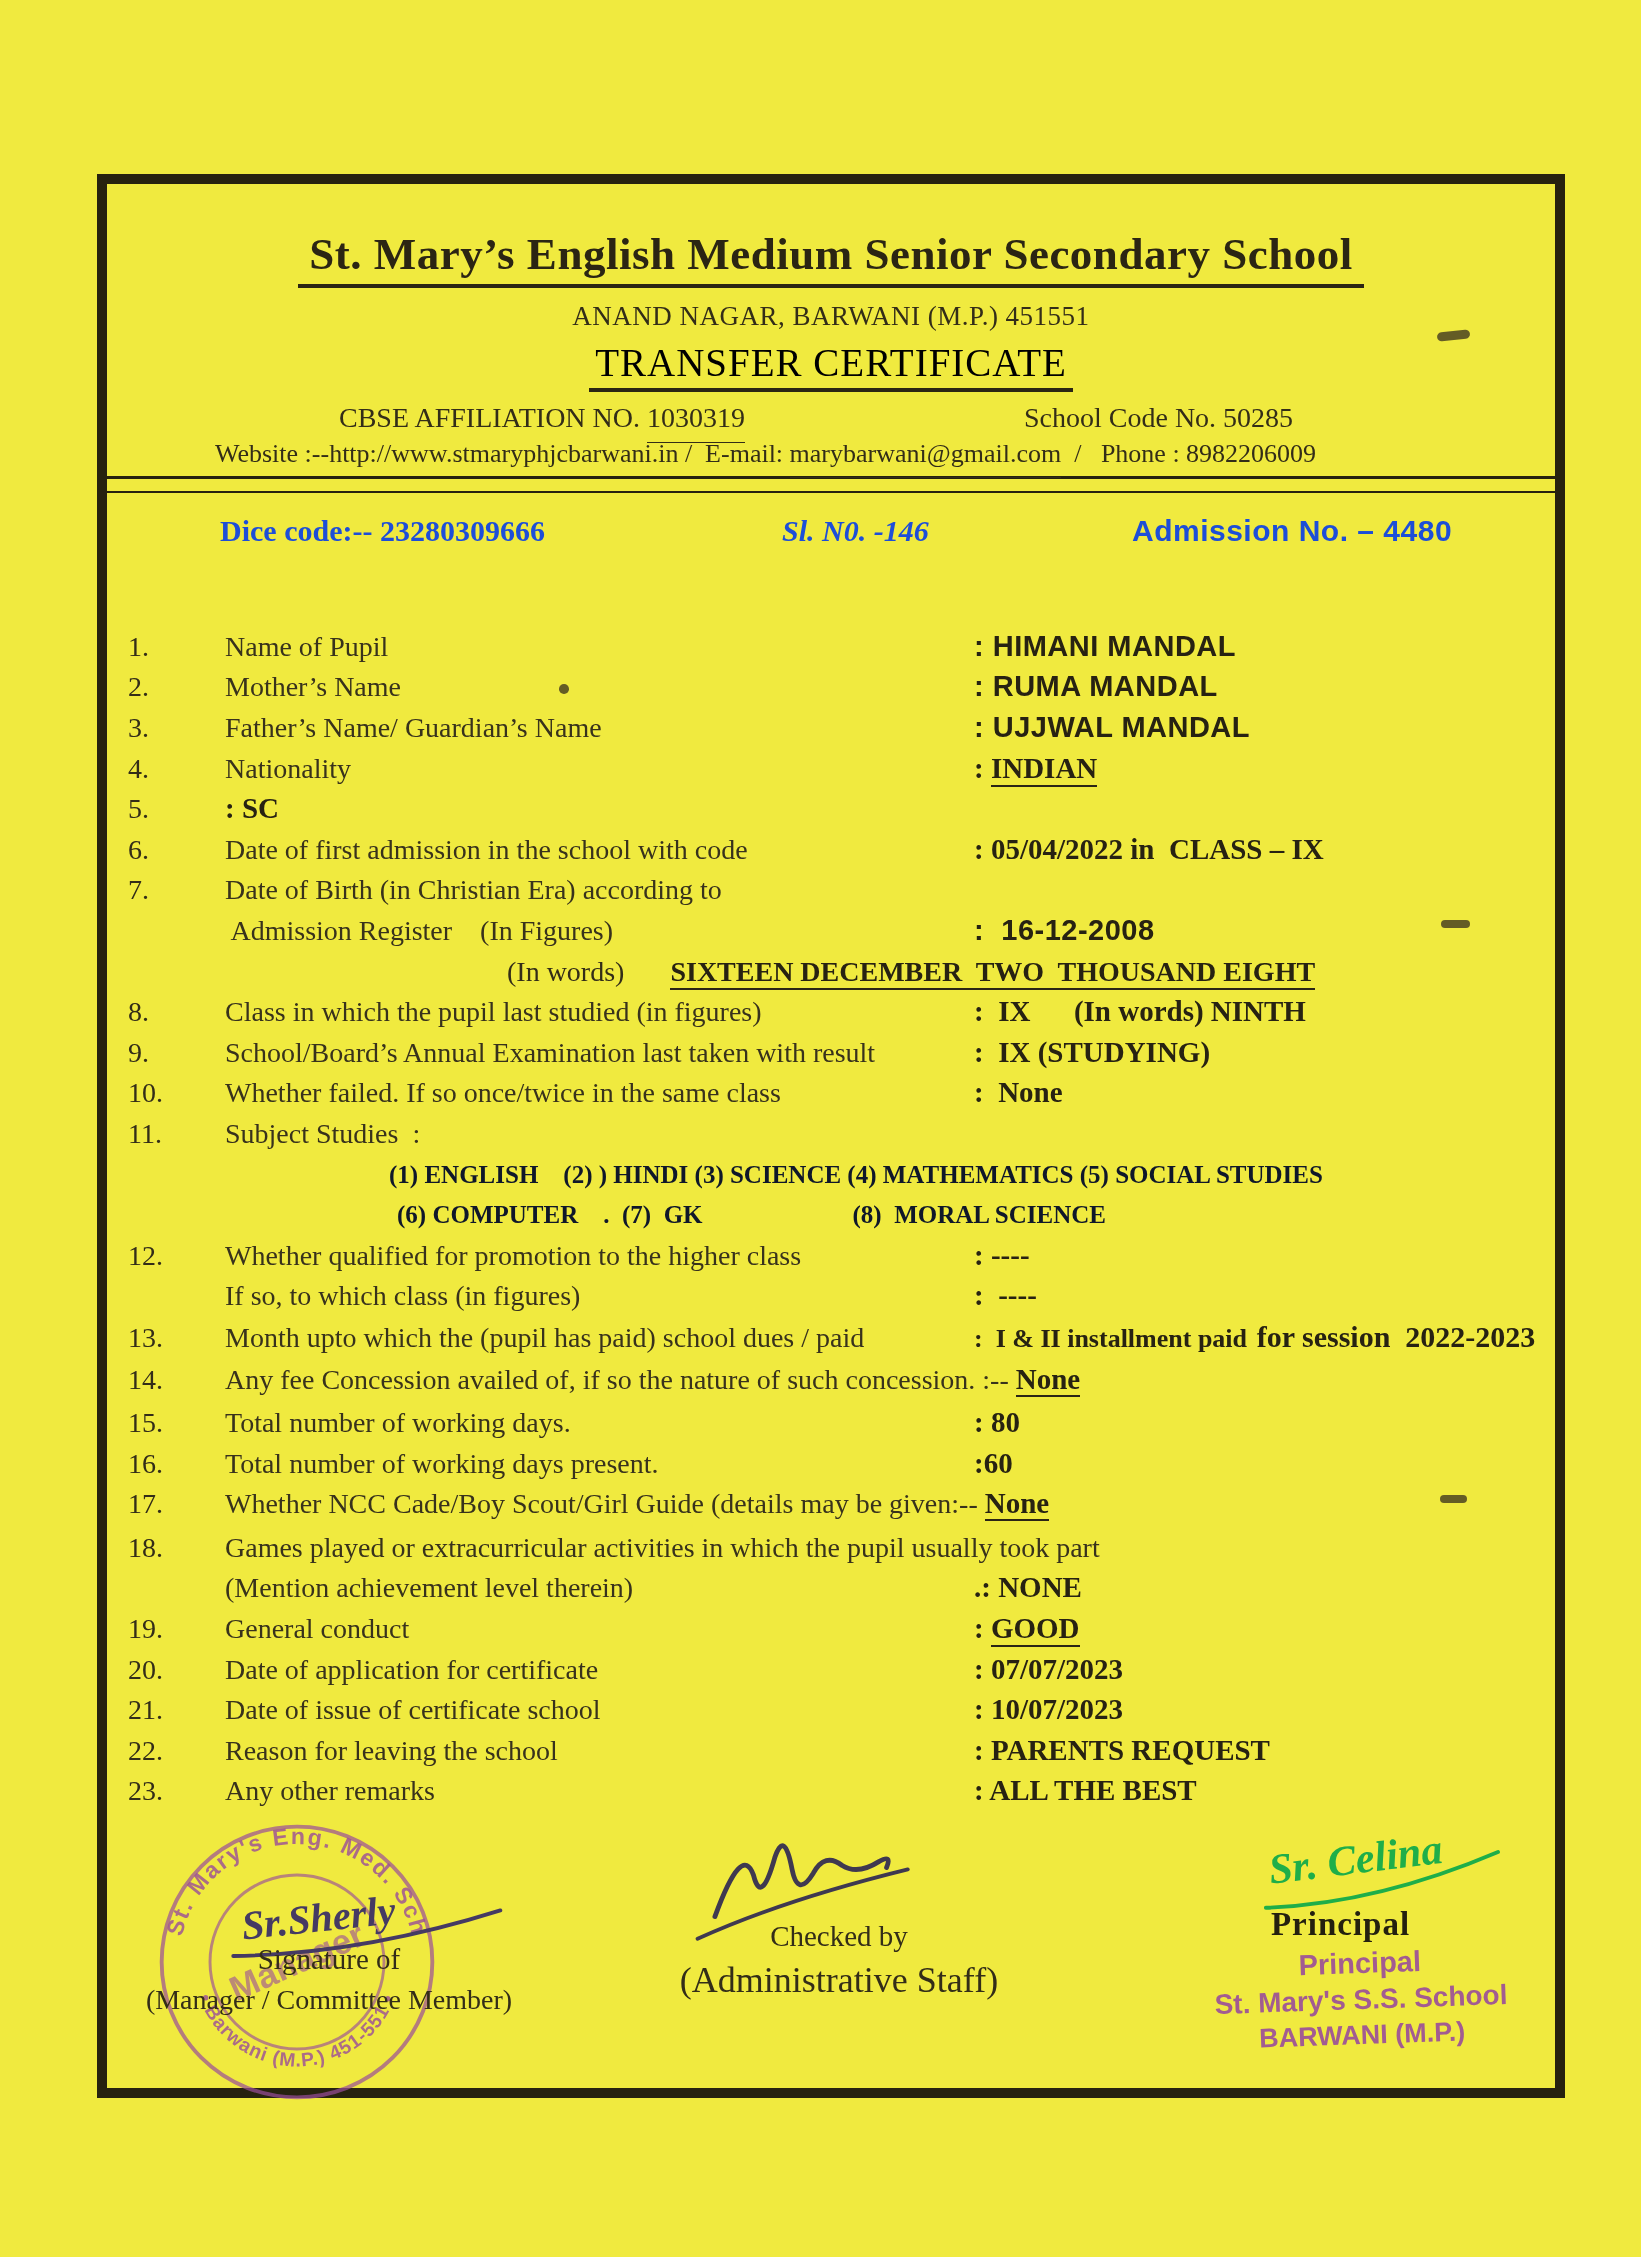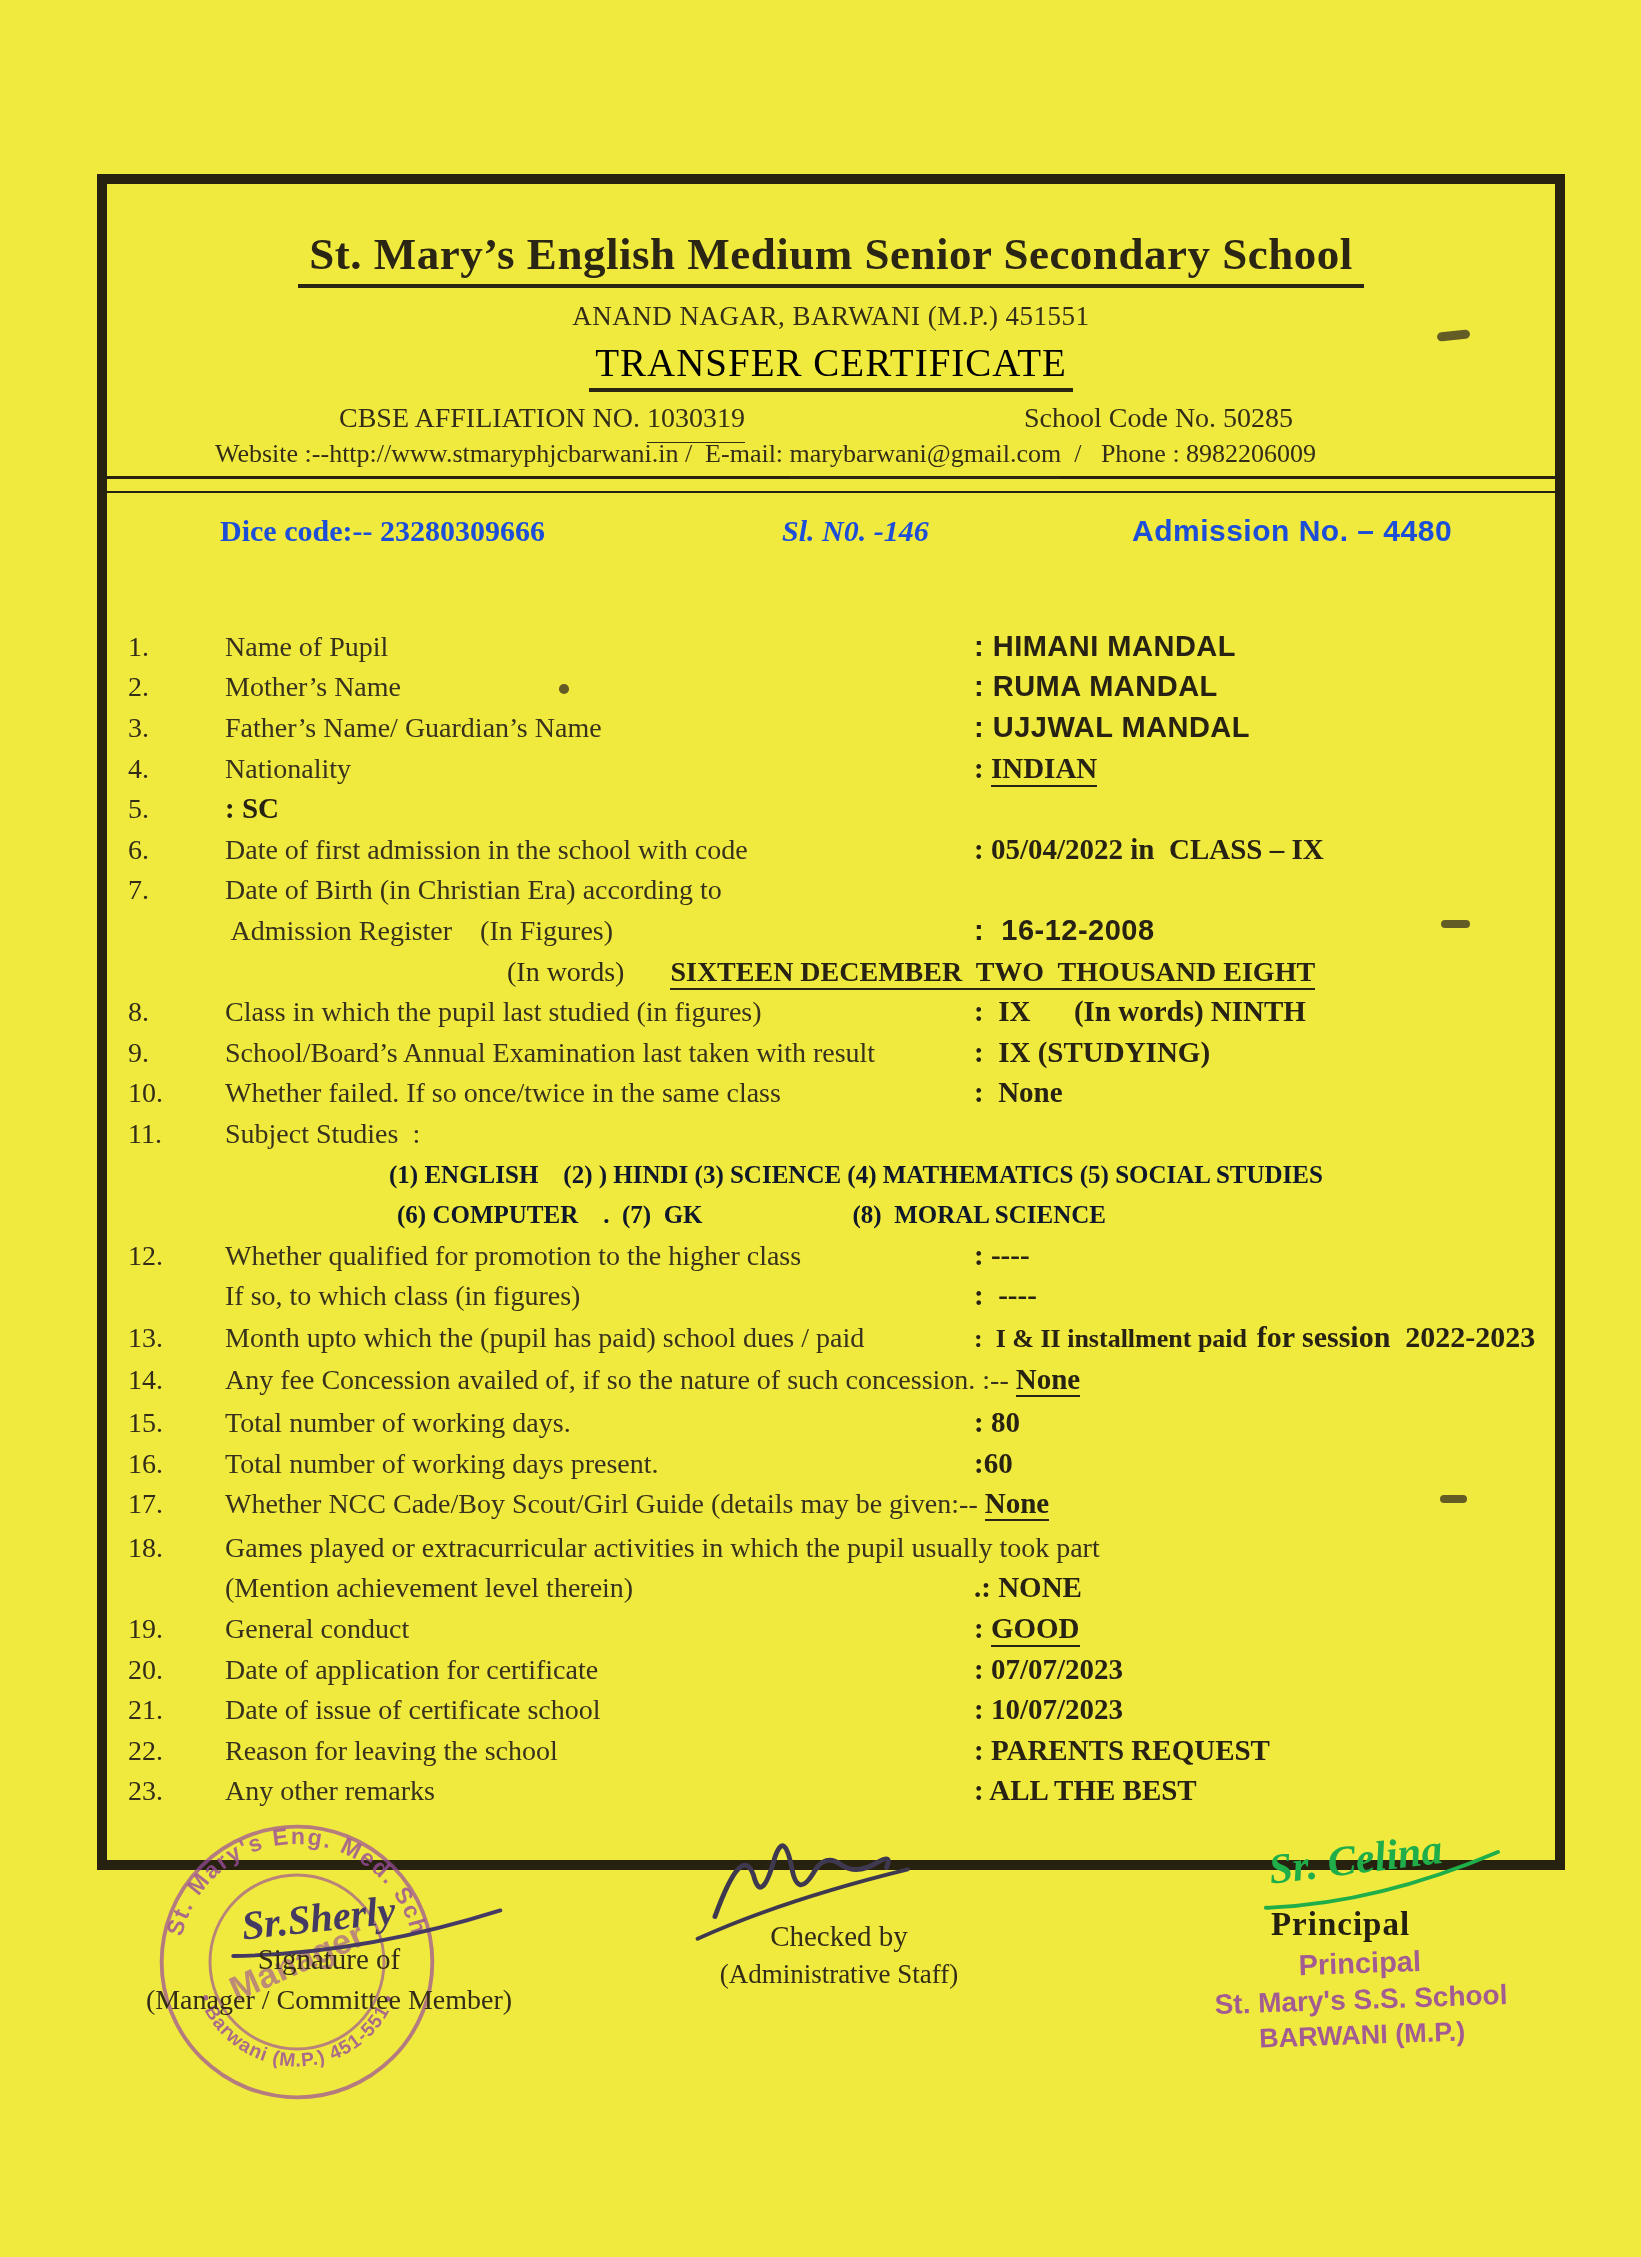--- a/index.html
+++ b/index.html
@@ -1,18 +1,18 @@
 <!DOCTYPE html>
 <html><head>
 <meta charset="utf-8">
 <style>
   html,body{margin:0;padding:0;background:#e9e432;}
   .page{position:relative;width:1641px;height:2257px;background:#f0ea3f;overflow:hidden;
         font-family:"Liberation Serif",serif;color:#332d18;}
-  .frame{position:absolute;left:97px;top:174px;width:1468px;height:1696px;
+  .frame{position:absolute;left:97px;top:174px;width:1468px;height:1924px;
          border:10.6px solid #27220f;box-sizing:border-box;}
   
   .h-title{text-align:center;margin-top:44px;}
   .h-title span{display:inline-block;font-size:45px;font-weight:bold;letter-spacing:0.5px;
                 color:#2b2513;border-bottom:4.8px solid #2b2513;padding:0 11.6px 3.9px;}
   .h-addr{text-align:center;margin-top:13.5px;font-size:27px;letter-spacing:0.5px;}
   .h-tc{text-align:center;margin-top:7.7px;}
   .h-tc span{display:inline-block;font-size:39px;font-weight:normal;letter-spacing:1px;
              color:#000000;border-bottom:4.8px solid #2b2513;padding:0 5.8px 2.9px;}
   .affil-row{position:relative;margin-top:9.7px;height:35px;font-size:28px;}
@@ -45,21 +45,21 @@
   .v13b{font-size:30px;margin-left:9.7px;margin-top:36px;}
   .nowrap{white-space:nowrap;}
   .stamp-svg{position:absolute;left:45px;top:1633px;z-index:1;}
   .sig-left{position:absolute;left:0px;top:1759px;width:444px;text-align:center;z-index:2;}
   .sig-left .c1{font-size:29px;}
   .sig-left .c2{font-size:28px;margin-top:7.7px;}
   .sherly-svg{position:absolute;left:106px;top:1694px;z-index:2;}
   .checked-svg{position:absolute;left:579px;top:1641px;}
   .sig-mid{position:absolute;left:539px;top:1736px;width:386px;text-align:center;}
   .sig-mid .c1{font-size:29px;}
-  .sig-mid .c2{font-size:27px;margin-top:5.8px;}
+  .sig-mid .c2{font-size:36px;margin-top:5.8px;}
   .green-svg{position:absolute;left:1139px;top:1632px;}
   .sig-right{position:absolute;left:1050px;top:1722px;width:367px;text-align:center;}
   .sig-right .ptitle{font-size:33px;font-weight:bold;color:#24200f;letter-spacing:1px;}
   .pstamp{margin-top:3.9px;margin-left:41px;transform:rotate(-2deg);color:#9a4d9a;opacity:.9;
           font-family:"Liberation Sans",sans-serif;font-weight:bold;}
   .pstamp .s1{font-size:29px;}
   .pstamp .s2{font-size:28px;margin-top:3.9px;}
   .pstamp .s3{font-size:27px;margin-top:3.9px;}
   
   .smudge{position:absolute;background:#41381f;opacity:.8;border-radius:4.8px;}

